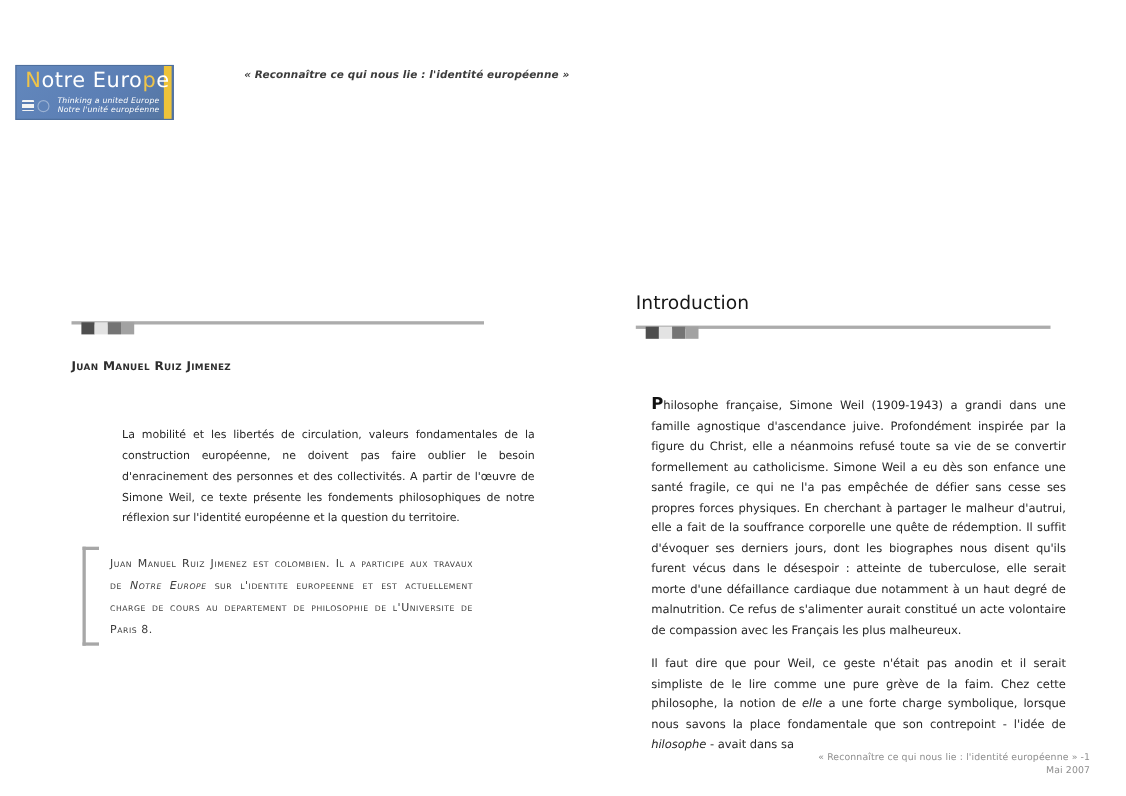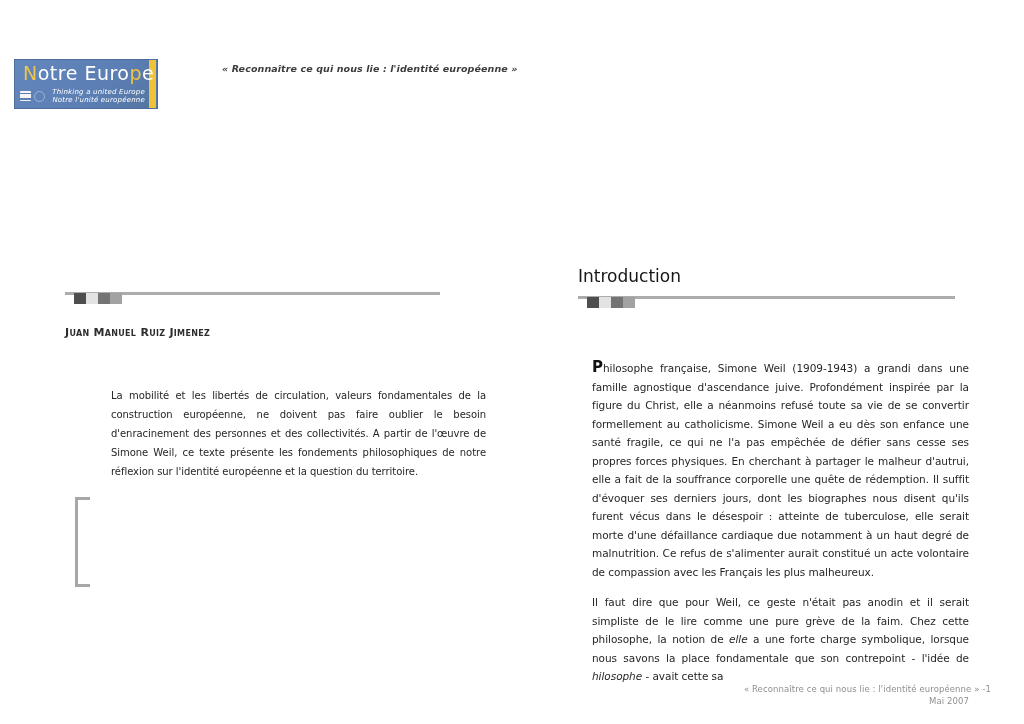--- a/index.html
+++ b/index.html
@@ -91,21 +91,21 @@
   }
   .right-body p { margin:0 0 12px 0; }
   .dropcap { font-size:15px; font-weight:bold; color:#111; }
   .it { font-style:italic; }
 
   
   .footer {
     position:absolute; top:683px; right:60px; text-align:right;
     font-size:8.5px; line-height:12px; color:#8f8f8f; letter-spacing:0.1px;
   }
-  .footer .line2 { margin-right:22px; }
+  .footer .line2 { }
 </style>
 </head>
 <body>
 
 <div class="page">
 
   <div class="logo">
     <div class="logo-stripe"></div>
     <div class="logo-title"><span class="accent">N</span><span>otre Euro</span><span class="accent">p</span><span>e</span></div>
     <div class="logo-bottom">
@@ -129,36 +129,37 @@
         <span class="sq sq3"></span>
         <span class="sq sq4"></span>
     </div>
   </div>
 
   <div class="author">Juan Manuel Ruiz Jimenez</div>
 
   <div class="abstract">La mobilité et les libertés de circulation, valeurs fondamentales de la construction européenne, ne doivent pas faire oublier le besoin d'enracinement des personnes et des collectivités. A partir de l'œuvre de Simone Weil, ce texte présente les fondements philosophiques de notre réflexion sur l'identité européenne et la question du territoire.</div>
 
   <div class="bio-bracket"></div>
+  <div class="bio-text"><span>Juan Manuel Ruiz Jimenez est colombien. Il a participe aux travaux de </span><span class="it">Notre Europe</span><span> sur l'identite europeenne et est actuellement charge de cours au departement de philosophie de l'Universite de Paris 8.</span></div>
 
   <div class="intro-heading">Introduction</div>
 
   <div class="rule" style="left:578px; top:296px; width:377px;">
     <div class="rule-line"></div>
     <div class="rule-squares">
       <span class="sq sq1"></span>
         <span class="sq sq2"></span>
         <span class="sq sq3"></span>
         <span class="sq sq4"></span>
     </div>
   </div>
 
   <div class="right-body">
     <p><span class="dropcap">P</span><span>hilosophe française, Simone Weil (1909-1943) a grandi dans une famille agnostique d'ascendance juive. Profondément inspirée par la figure du Christ, elle a néanmoins refusé toute sa vie de se convertir formellement au catholicisme. Simone Weil a eu dès son enfance une santé fragile, ce qui ne l'a pas empêchée de défier sans cesse ses propres forces physiques. En cherchant à partager le malheur d'autrui, elle a fait de la souffrance corporelle une quête de rédemption. Il suffit d'évoquer ses derniers jours, dont les biographes nous disent qu'ils furent vécus dans le désespoir : atteinte de tuberculose, elle serait morte d'une défaillance cardiaque due notamment à un haut degré de malnutrition. Ce refus de s'alimenter aurait constitué un acte volontaire de compassion avec les Français les plus malheureux.</span></p>
-    <p><span>Il faut dire que pour Weil, ce geste n'était pas anodin et il serait simpliste de le lire comme une pure grève de la faim. Chez cette philosophe, la notion de </span><span class="it">elle</span><span> a une forte charge symbolique, lorsque nous savons la place fondamentale que son contrepoint - l'idée de </span><span class="it">hilosophe</span><span> - avait cette sa</span></p>
+    <p><span>Il faut dire que pour Weil, ce geste n'était pas anodin et il serait simpliste de le lire comme une pure grève de la faim. Chez cette philosophe, la notion de </span><span class="it">elle</span><span> a une forte charge symbolique, lorsque nous savons la place fondamentale que son contrepoint - l'idée de </span><span class="it">hilosophe</span><span> - avait dans sa</span></p>
   </div>
 
   <div class="footer">
     <div class="line1">« Reconnaître ce qui nous lie : l'identité européenne » -1</div>
     <div class="line2">Mai 2007</div>
   </div>
 
 </div>
 
 </body></html>

